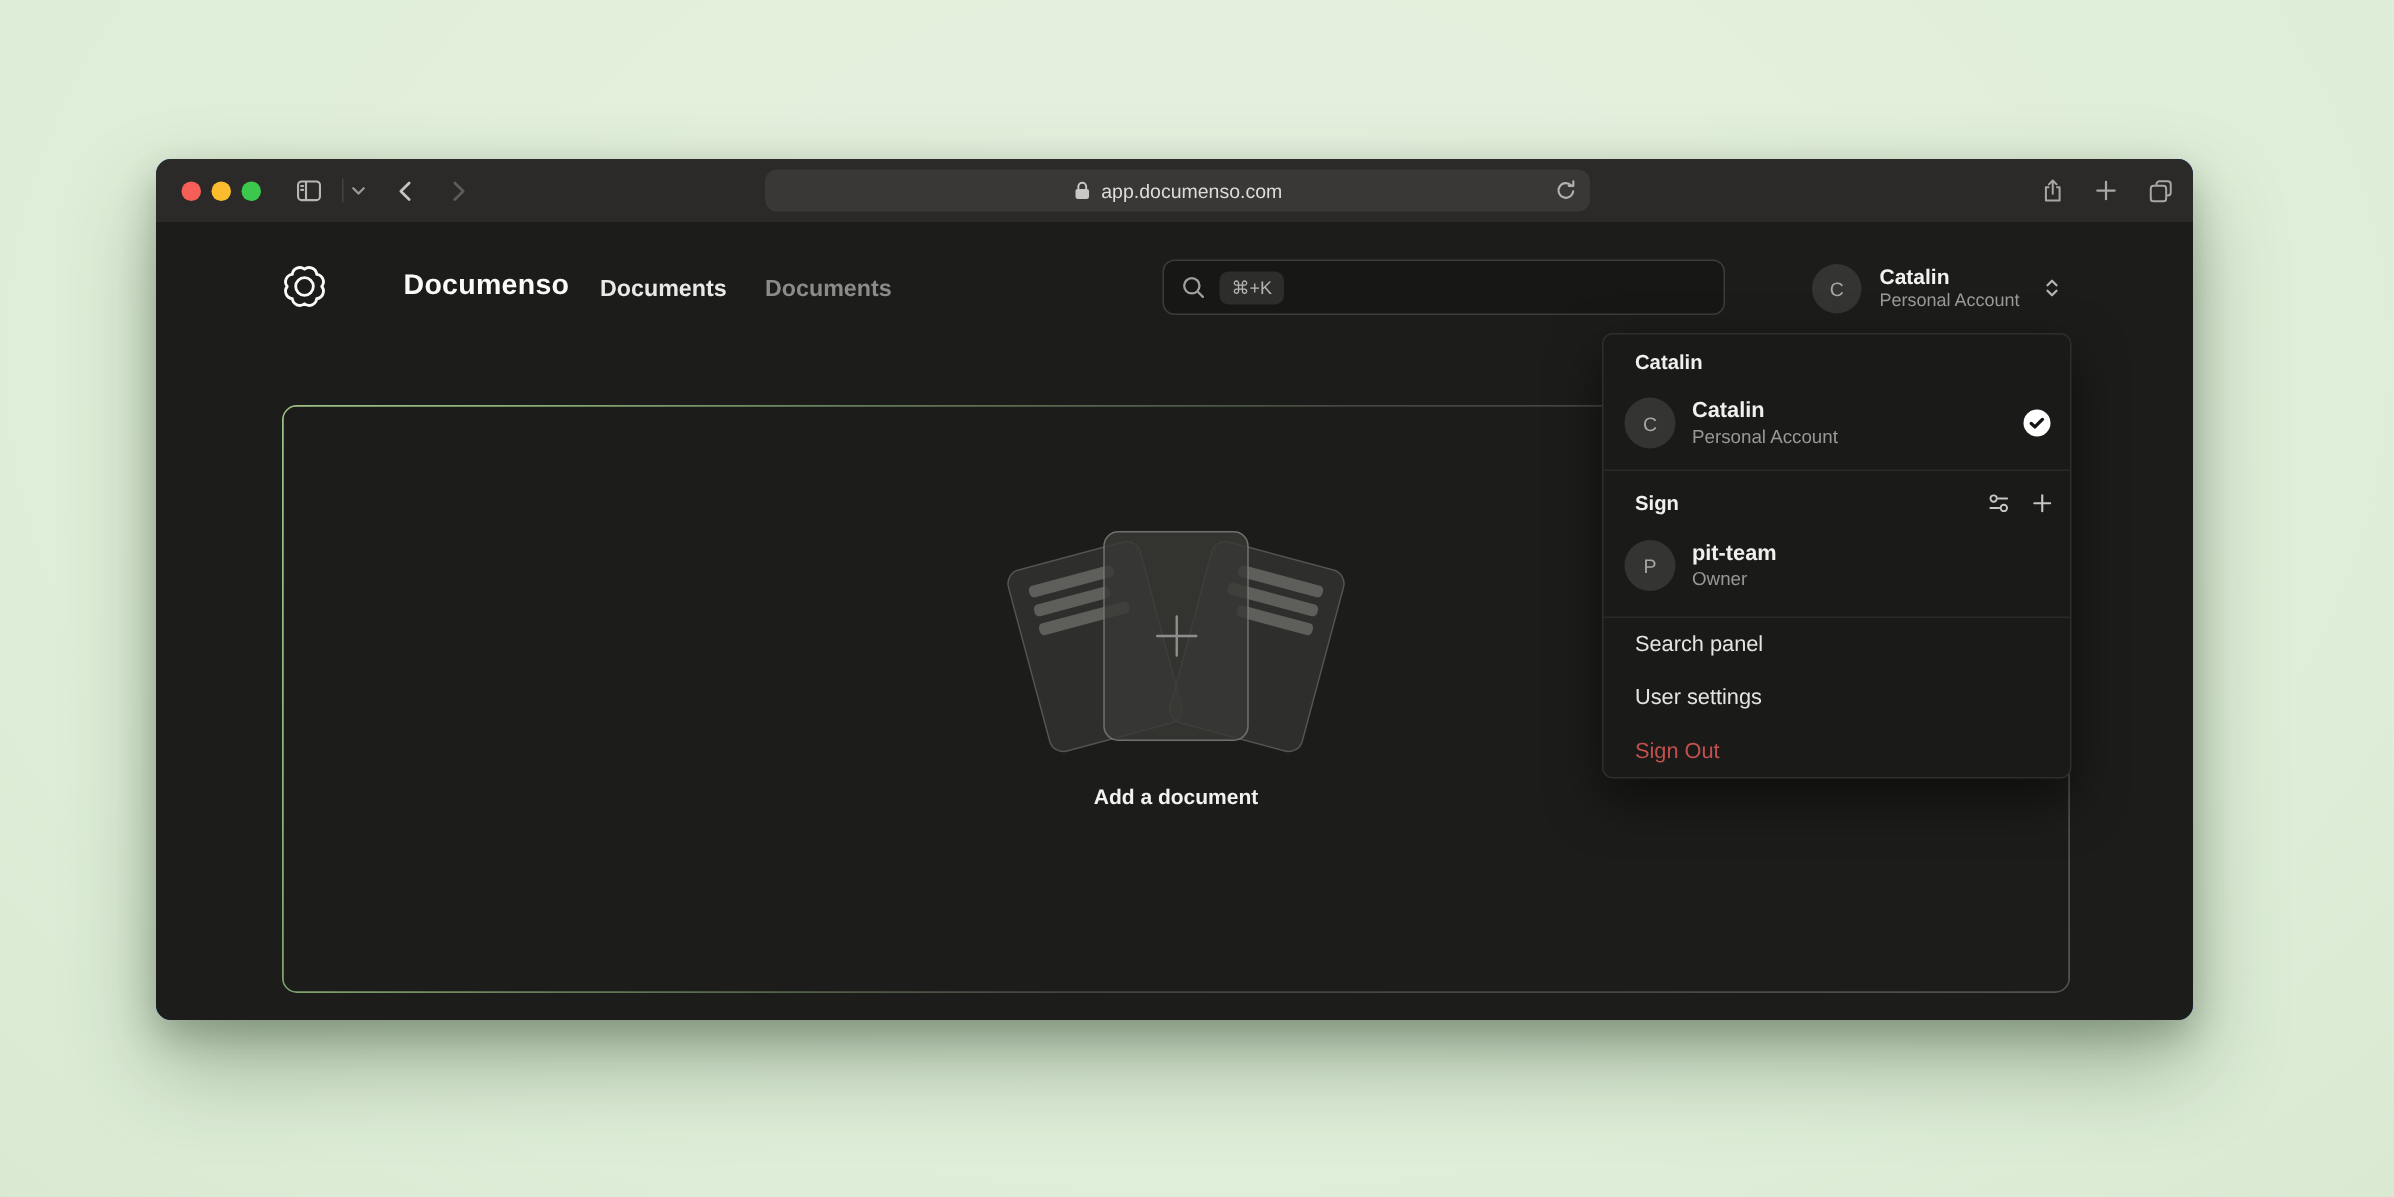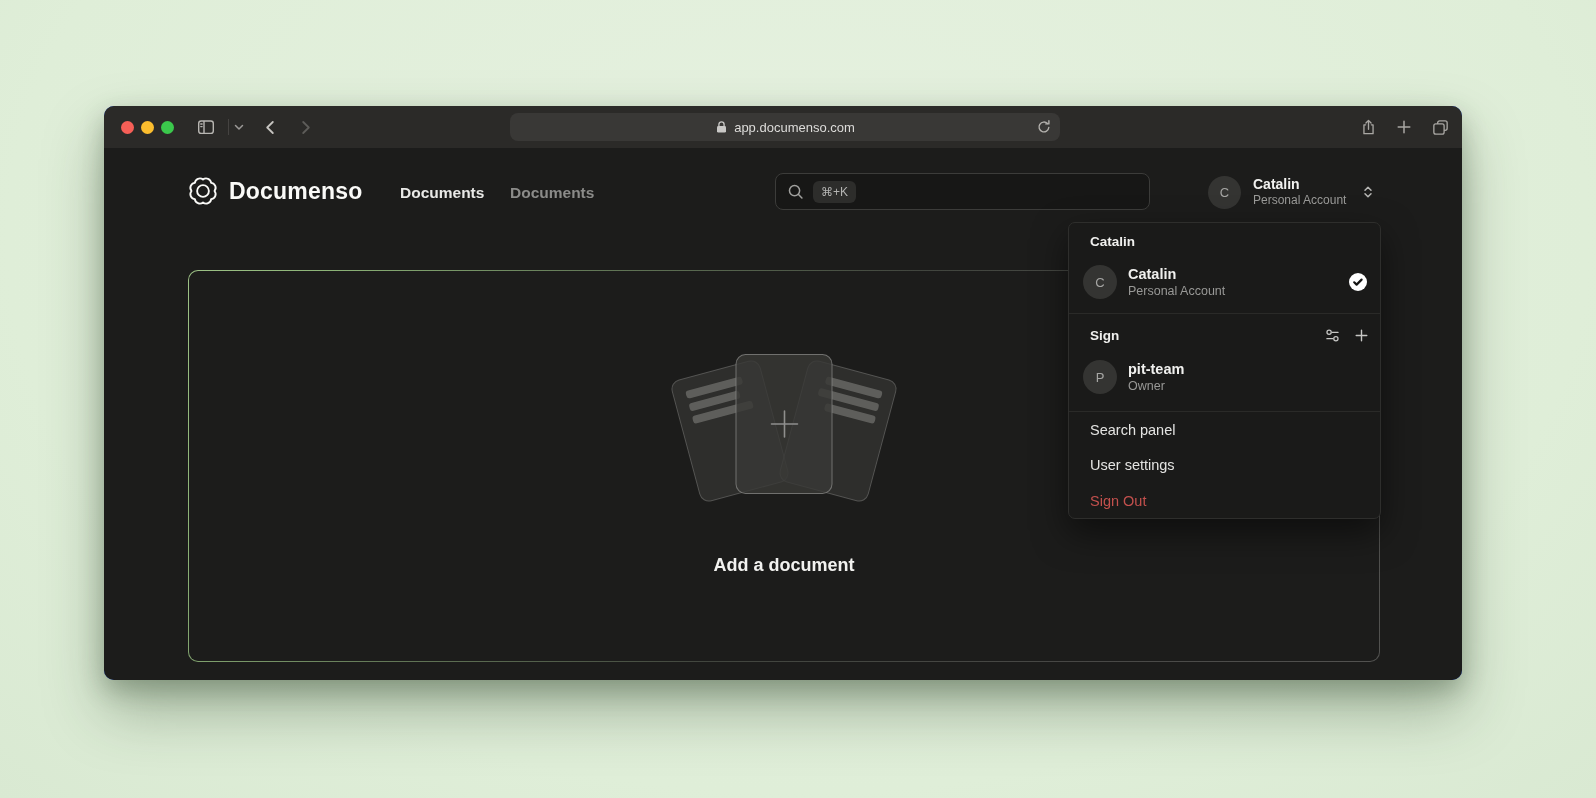--- a/index.html
+++ b/index.html
@@ -15,21 +15,21 @@
   .tb-icon{position:absolute;top:11px;width:20px;height:20px;display:flex;align-items:center;justify-content:center;}
   .tb-divider{position:absolute;left:124px;top:13px;width:1px;height:16px;background:#454341;}
   .urlbar{position:absolute;left:406px;top:7px;width:550px;height:28px;background:#393836;border-radius:8px;
     display:flex;align-items:center;justify-content:center;gap:6px;color:#dddcda;font-size:13px;}
   .urlbar .refresh{position:absolute;right:7px;top:5px;width:18px;height:18px;}
 
   
   .page{position:absolute;left:0;top:42px;right:0;bottom:0;background:#1c1c1b;border-radius:0 0 10px 10px;}
 
   .brand{position:absolute;left:84px;top:28px;display:flex;align-items:center;gap:11px;z-index:5;}
-  .brand-name{font-size:23px;font-weight:700;color:#fafaf8;letter-spacing:.2px;}
+  .brand-name{font-size:19px;font-weight:700;color:#fafaf8;letter-spacing:.2px;margin-left:40px;}
   .nav-link{position:absolute;top:36px;font-size:15.5px;font-weight:600;z-index:5;cursor:pointer;}
   .nav-active{color:#e9e9e7;}
   .nav-muted{color:#8b8b89;}
 
   .search{position:absolute;left:671px;top:25px;width:375px;height:37px;border:1px solid #3c3c3a;border-radius:8px;
     background:#171716;display:flex;align-items:center;padding:0 9px 0 11px;gap:9px;z-index:5;}
   .search input{flex:1;background:transparent;border:none;outline:none;color:#e5e5e3;font-size:15px;
     font-family:"Liberation Sans","DejaVu Sans",sans-serif;}
   .search input::placeholder{color:#9a9a98;}
   .kbd{background:#2d2d2b;color:#b4b4b2;border-radius:6px;padding:4px 8px;font-size:12px;white-space:nowrap;}
@@ -62,21 +62,21 @@
   .card-side{width:92px;height:126px;top:14px;background:rgba(64,64,62,.5);border:1.5px solid rgba(122,122,120,.5);}
   .card-left{left:7px;transform:rotate(-15deg);}
   .card-right{right:7px;transform:rotate(15deg);}
   .bars{position:absolute;top:12px;display:flex;flex-direction:column;gap:5px;}
   .card-left .bars{left:12px;}
   .card-right .bars{right:12px;align-items:flex-end;}
   .bar{height:8px;border-radius:3px;background:rgba(134,134,132,.55);}
   .card-center{left:50%;top:0;transform:translateX(-50%);width:97px;height:140px;
     background:rgba(56,56,54,.82);border:1.5px solid rgba(146,146,144,.65);
     display:flex;align-items:center;justify-content:center;}
-  .dz-title{position:absolute;top:252px;width:100%;text-align:center;font-size:18px;font-weight:700;color:#f2f2f0;margin-top:32px;}
+  .dz-title{position:absolute;top:252px;width:100%;text-align:center;font-size:14px;font-weight:700;color:#f2f2f0;}
   .dz-sub{position:absolute;top:281px;width:100%;text-align:center;font-size:14.5px;color:#9b9b99;}
 
   svg{display:block;}
 </style>
 </head>
 <body>
 
 <div class="window">
 
   <div class="titlebar">

